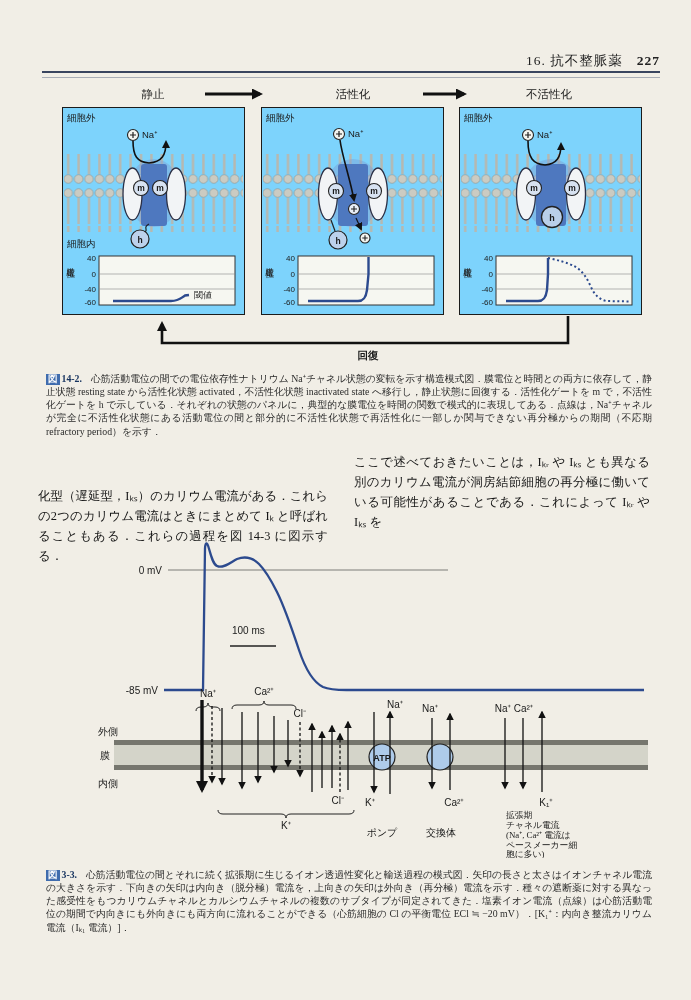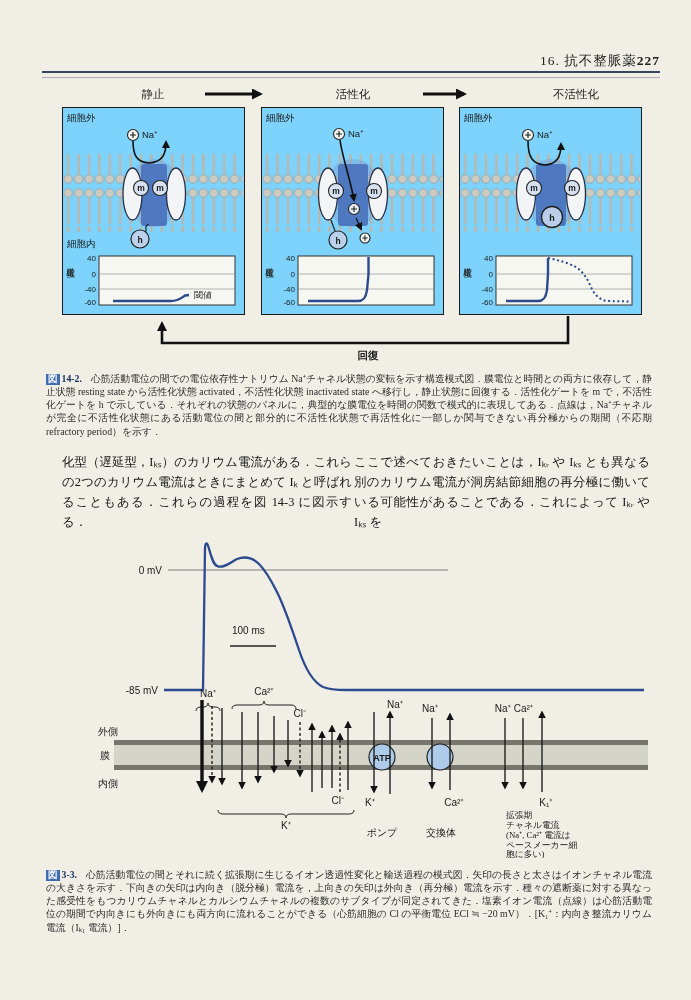--- a/index.html
+++ b/index.html
@@ -1,20 +1,20 @@
 <!DOCTYPE html>
 <html><head>
 <meta charset="utf-8">
 <style>
   html,body{margin:0;padding:0;}
   .page{position:relative;width:691px;height:1000px;background:#f1eee6;overflow:hidden;
         font-family:"Liberation Serif", serif;color:#1c1c1c;}
   .hdr{position:absolute;top:52px;left:42px;width:618px;text-align:right;
        font-size:13.5px;letter-spacing:1px;color:#222;}
-  .hdr b{text-align:center;}
+  .hdr b{margin-left:14px;text-align:center;}
   .hdr-rule{position:absolute;top:71px;left:42px;width:618px;height:4px;
             border-top:2px solid #39455f;border-bottom:1px solid #a8adb6;}
   .stitle{position:absolute;top:87px;font-size:11.5px;font-weight:normal;text-align:center;width:90px;}
   .panel{position:absolute;top:107px;width:181px;height:206px;border:1.5px solid #1b1b1b;
          background:#7dd3fc;}
   .panel svg{display:block;}
   .vlabel{position:absolute;left:2px;top:153px;writing-mode:vertical-rl;text-orientation:upright;
           font-size:8.5px;letter-spacing:1px;color:#222;font-family:"Liberation Sans",sans-serif;}
   .cap{position:absolute;left:46px;width:606px;font-size:9.8px;line-height:13.2px;
        text-align:justify;color:#2a2a2a;}
@@ -31,21 +31,21 @@
 
 <div class="page">
 
   <div class="hdr">
     <span>16.  抗不整脈薬</span><b>227</b>
   </div>
   <div class="hdr-rule"></div>
 
   <div class="stitle" style="left:108px;">静止</div>
   <div class="stitle" style="left:308px;">活性化</div>
-  <div class="stitle" style="left:531px;">不活性化</div>
+  <div class="stitle" style="left:504px;">不活性化</div>
 
   <svg class="abs" style="left:60px;top:86px;" width="585" height="16">
     <defs>
         <marker id="mtop" markerUnits="userSpaceOnUse" markerWidth="11" markerHeight="11" refX="8" refY="5.5" orient="auto">
           <path d="M0,0L11,5.5L0,11z" fill="#111"></path>
         </marker>
       </defs>
     <line x1="145" y1="8" x2="200" y2="8" stroke="#111" stroke-width="3.2" marker-end="url(#mtop)"></line>
     <line x1="363" y1="8" x2="404" y2="8" stroke="#111" stroke-width="3.2" marker-end="url(#mtop)"></line>
   </svg>
@@ -194,21 +194,21 @@
         <marker id="mrec" markerUnits="userSpaceOnUse" markerWidth="10" markerHeight="10" refX="7" refY="5" orient="auto">
           <path d="M0,0L10,5L0,10z" fill="#111"></path>
         </marker>
       </defs>
     <path d="M468,1 L468,28 L62,28 L62,9" fill="none" stroke="#111" stroke-width="2.6" marker-end="url(#mrec)"></path>
     <text class="jp" x="268" y="44" font-size="10.5" font-weight="bold" text-anchor="middle">回復</text>
   </svg>
 
   <p class="cap" style="top:362px;"><span class="figbadge">図</span><b class="figno">14-2.</b><span>心筋活動電位の間での電位依存性ナトリウム Na⁺チャネル状態の変転を示す構造模式図．膜電位と時間との両方に依存して，静止状態 resting state から活性化状態 activated，不活性化状態 inactivated state へ移行し，静止状態に回復する．活性化ゲートを m で，不活性化ゲートを h で示している．それぞれの状態のパネルに，典型的な膜電位を時間の関数で模式的に表現してある．点線は，Na⁺チャネルが完全に不活性化状態にある活動電位の間と部分的に不活性化状態で再活性化に一部しか関与できない再分極からの期間（不応期 refractory period）を示す．</span></p>
 
-  <div class="bodycol" style="left:62px;width:290px;">化型（遅延型，Iₖₛ）のカリウム電流がある．これらの2つのカリウム電流はときにまとめて Iₖ と呼ばれることもある．これらの過程を図 14-3 に図示する．</div>
+  <div class="bodycol" style="left:38px;width:290px;margin-top:34px;">化型（遅延型，Iₖₛ）のカリウム電流がある．これらの2つのカリウム電流はときにまとめて Iₖ と呼ばれることもある．これらの過程を図 14-3 に図示する．</div>
   <div class="bodycol" style="left:354px;width:296px;">ここで述べておきたいことは，Iₖᵣ や Iₖₛ とも異なる別のカリウム電流が洞房結節細胞の再分極に働いている可能性があることである．これによって Iₖᵣ や Iₖₛ を</div>
 
   <svg class="abs" style="left:44px;top:526px;" width="612" height="332">
     <defs>
       <marker id="mf3" markerUnits="userSpaceOnUse" markerWidth="7.5" markerHeight="7.5" refX="6" refY="3.75" orient="auto">
           <path d="M0,0L7.5,3.75L0,7.5z" fill="#111"></path>
         </marker>
       <marker id="mf3t" markerUnits="userSpaceOnUse" markerWidth="12" markerHeight="12" refX="9" refY="6" orient="auto">
           <path d="M0,0L12,6L0,12z" fill="#111"></path>
         </marker>

